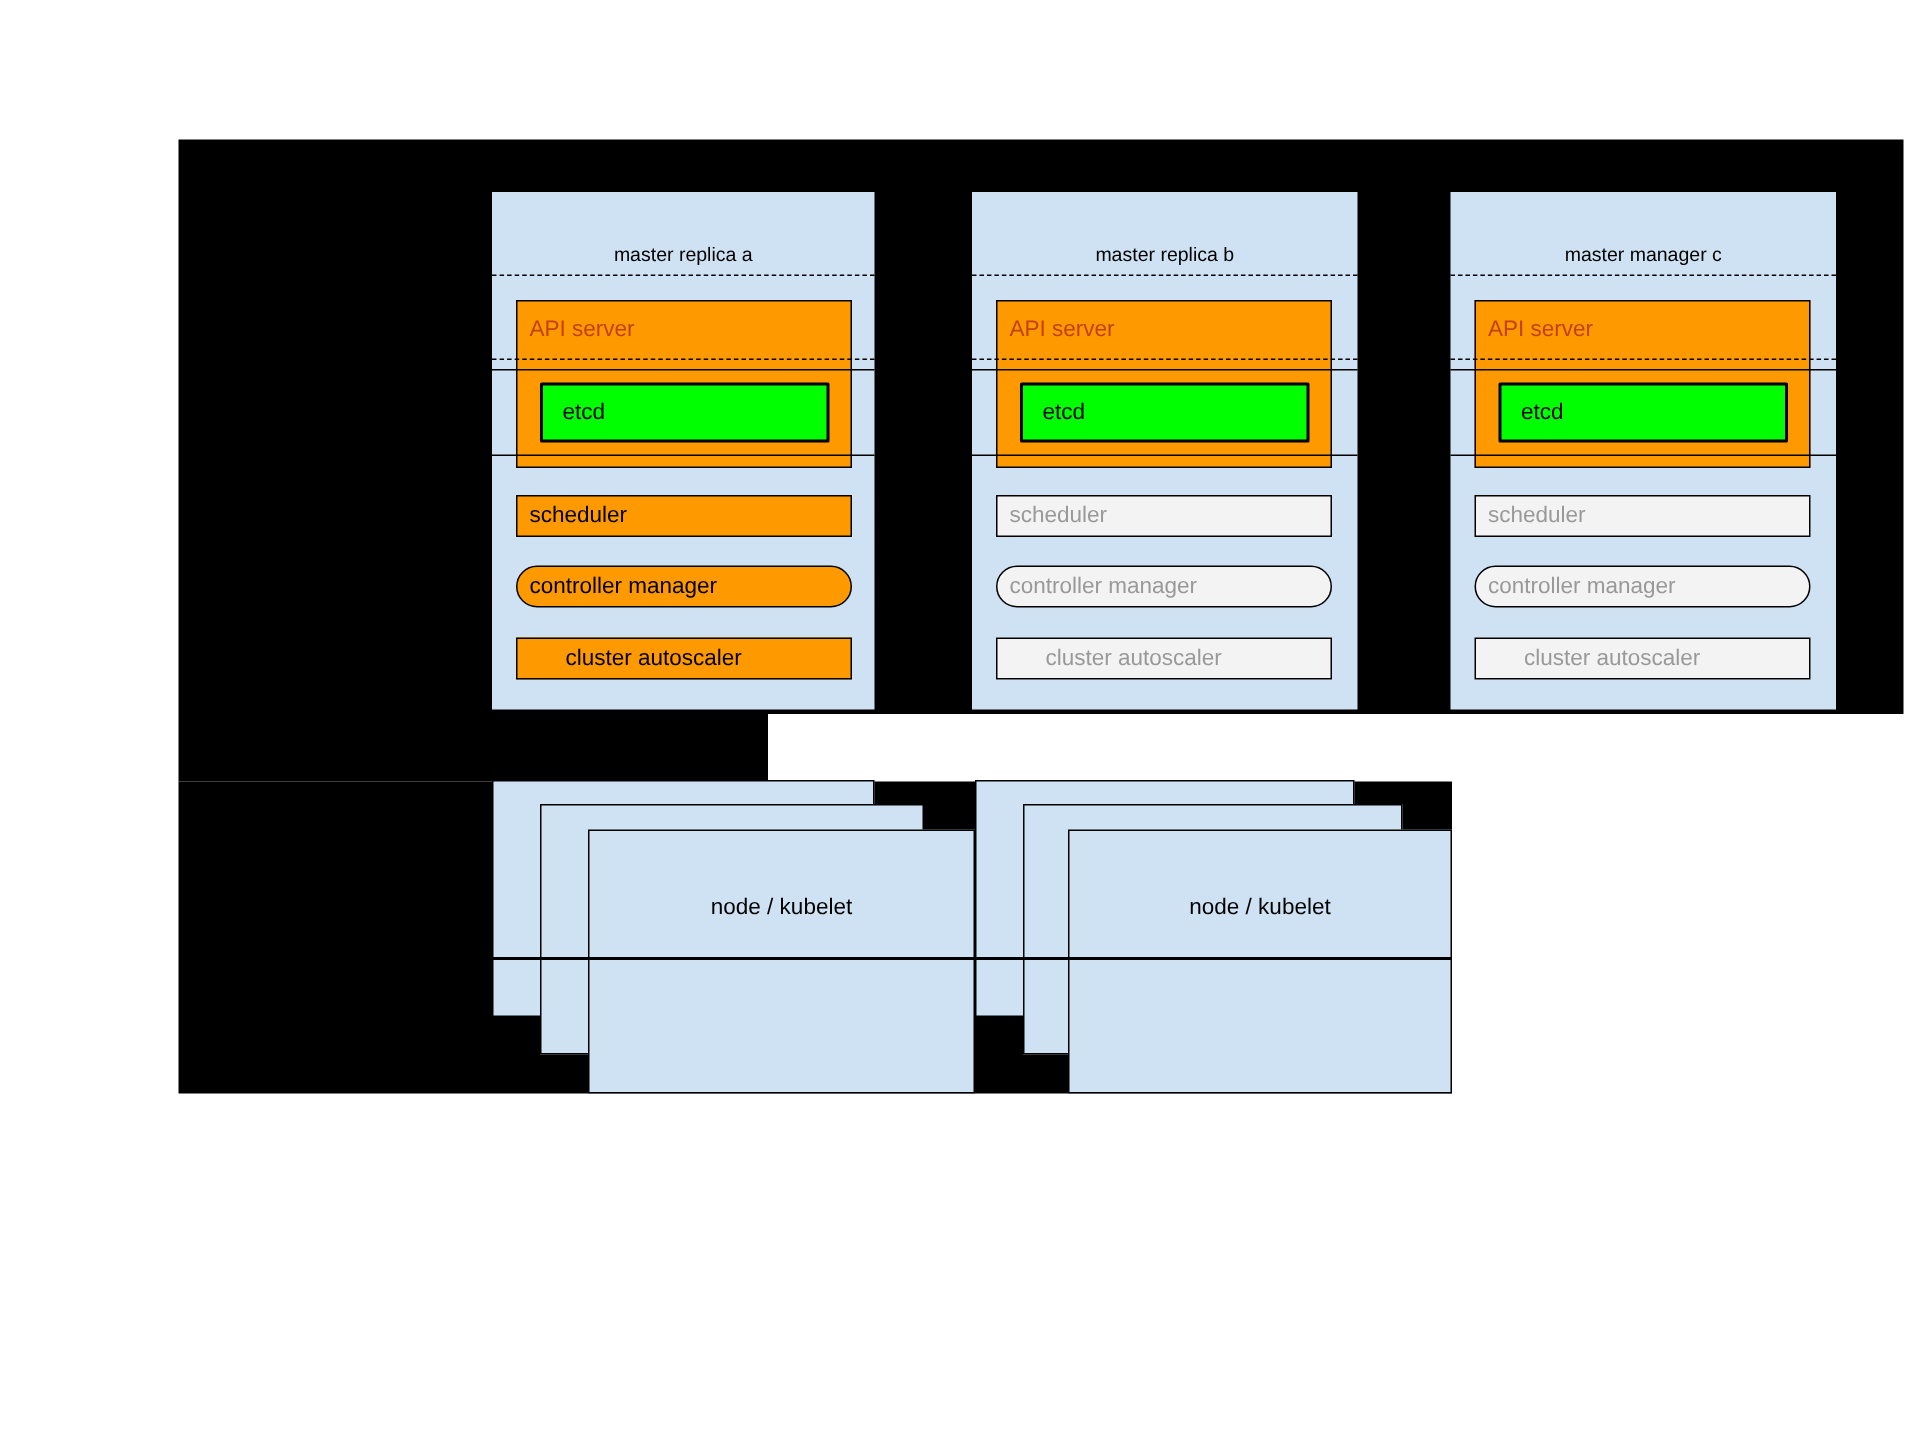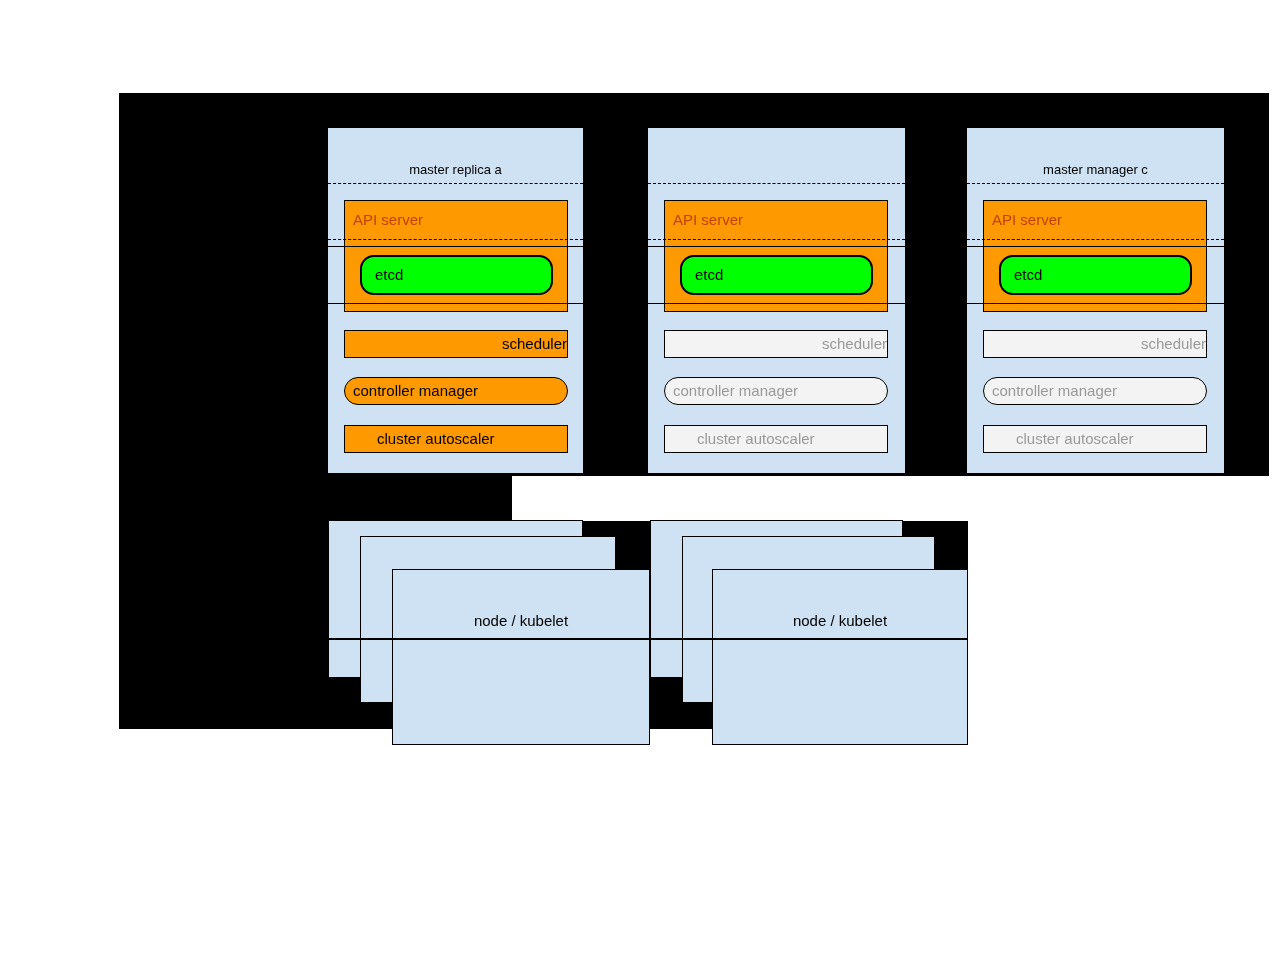--- a/index.html
+++ b/index.html
@@ -46,45 +46,45 @@
     background: #ff9900; border: 1px solid #000000;
     box-sizing: border-box; z-index: 1;
   }
   .api-label {
     position: absolute; left: 25px; top: 72px; height: 40px;
     line-height: 40px; font-size: 15px; color: #c2410c; z-index: 3;
   }
   .etcd-box {
     position: absolute; left: 32px; top: 127px;
     width: 193px; height: 40px; box-sizing: border-box;
-    background: #00ff00; border: 2px solid #000000; border-radius: 14px;
+    background: #00ff00; border: 2px solid #000000; border-radius: 1px;
     font-size: 15px; line-height: 36px; padding-left: 13px;
     color: #000000; z-index: 2;
   }
   .comp {
     position: absolute; left: 16px; width: 224px; height: 28px;
     box-sizing: border-box; border: 1px solid #000000;
     font-size: 15px; line-height: 26px; padding-left: 8px;
     z-index: 2;
   }
   .comp.active   { background: #ff9900; color: #000000; }
   .comp.inactive { background: #f3f3f3; color: #999999; }
-  .comp-1 { top: 202px; text-align: right; }
+  .comp-1 { top: 202px; }
   .comp-2 { top: 249px; border-radius: 14px; }
   .comp-3 { top: 297px; padding-left: 32px; }
 
   
   .node-box {
     position: absolute;
     background: #cfe2f3; border: 1px solid #000000;
     box-sizing: border-box;
   }
   .node-back   { z-index: 11; }
   .node-middle { z-index: 12; }
-  .node-front  { z-index: 13; margin-top: 16px; }
+  .node-front  { z-index: 13; }
   .node-title {
     position: absolute; left: 0; right: 0; top: 42px;
     text-align: center; font-size: 15px; color: #000000;
   }
   #node-sep-line {
     position: absolute; left: 328px; top: 638px;
     width: 640px; height: 2px; background: #000000; z-index: 20;
   }
 </style>
 </head>
@@ -104,20 +104,21 @@
     <div class="etcd-box">etcd</div>
     <div class="hline dashed line-b"></div>
     <div class="hline line-c"></div>
     <div class="hline line-d"></div>
     <div class="comp active comp-1">scheduler</div>
     <div class="comp active comp-2">controller manager</div>
     <div class="comp active comp-3">cluster autoscaler</div>
   </div>
 
   <div class="panel" style="left:648px; width:257px;">
+    <div class="panel-title">master replica b</div>
     <div class="hline dashed line-a"></div>
     <div class="api-box"></div>
     <div class="api-label">API server</div>
     <div class="etcd-box">etcd</div>
     <div class="hline dashed line-b"></div>
     <div class="hline line-c"></div>
     <div class="hline line-d"></div>
     <div class="comp inactive comp-1">scheduler</div>
     <div class="comp inactive comp-2">controller manager</div>
     <div class="comp inactive comp-3">cluster autoscaler</div>

